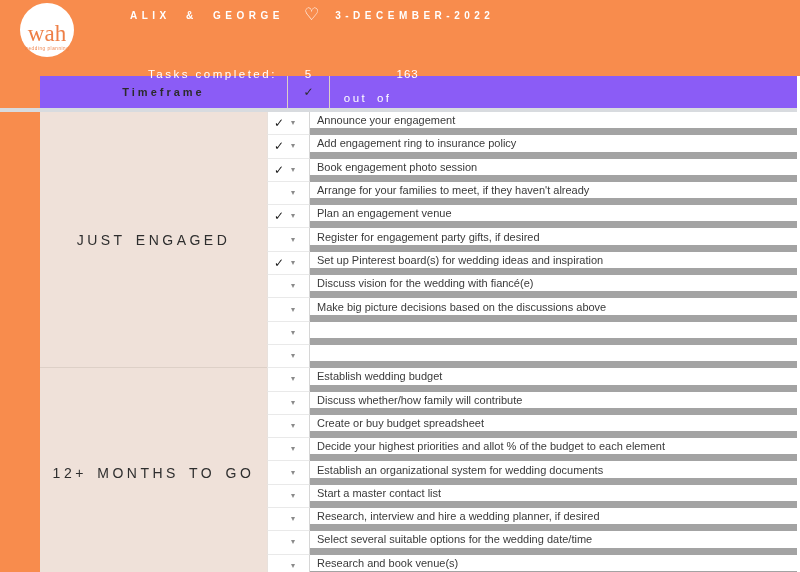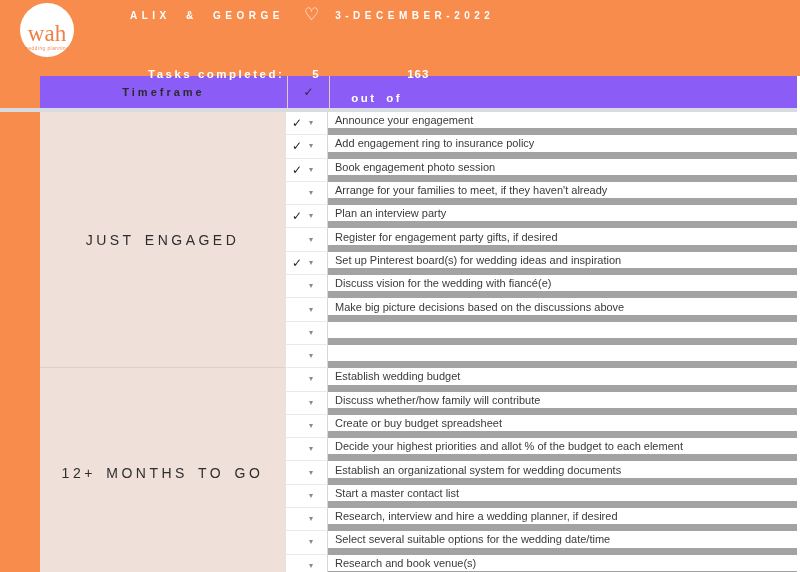--- a/index.html
+++ b/index.html
@@ -37,21 +37,21 @@
   }
   .title-text {
     font-size: 10px; font-weight: bold; letter-spacing: 4.5px; word-spacing: 8px;
   }
   .heart {
     font-size: 17px; font-weight: normal; margin: -2px 16px 0 20px;
   }
   .stats-row {
     position: absolute; left: 148px; top: 44px; display: flex; align-items: center;
     color: #ffffff; z-index: 2;
-    font-size: 11.5px; font-weight: bold; letter-spacing: 2.5px;
+    font-size: 11.5px; font-weight: normal; letter-spacing: 2.5px;
   }
   .stats-count { margin-left: 28px; }
   .stats-outof { margin-left: 30px; word-spacing: 4px; margin-top: 48px; }
   .stats-total { margin-left: 5px; letter-spacing: 1px; }
 
   .table-header {
     position: absolute; left: 40px; top: 76px; width: 757px; height: 32px;
     display: flex; background: #8b5cf6;
   }
   .th {
@@ -66,21 +66,21 @@
     position: absolute; left: 0; top: 108px; width: 800px; height: 4px;
     background: #d8dbdf;
   }
 
   .table-body {
     position: absolute; left: 40px; top: 112px; width: 757px; height: 460px;
     overflow: hidden; background: #ffffff;
   }
   .section { display: flex; }
   .tf-cell {
-    width: 245px; background: #EFE1D9;
+    width: 227px; background: #EFE1D9;
     display: flex; align-items: center; justify-content: center;
     font-size: 14px; color: #2e2e2e; letter-spacing: 3.5px; word-spacing: 3px;
     border-bottom: 1px solid #ddd0c7;
   }
   .rows { flex: 1; display: flex; flex-direction: column; }
   .row { display: flex; height: 23.3px; }
   .check-cell {
     width: 43px; display: flex; align-items: center;
     border-left: 1px solid #e8e1dc; border-right: 1px solid #d6d6d6;
     border-bottom: 1px solid #e9e9e9; background: #ffffff;
@@ -163,21 +163,21 @@
               <span class="mark"></span>
               <span class="caret">▾</span>
             </div>
             <div class="task-cell">Arrange for your families to meet, if they haven't already</div>
           </div>
           <div class="row">
             <div class="check-cell">
               <span class="mark">✓</span>
               <span class="caret">▾</span>
             </div>
-            <div class="task-cell">Plan an interview party</div>
+            <div class="task-cell">Plan an engagement venue</div>
           </div>
           <div class="row">
             <div class="check-cell">
               <span class="mark"></span>
               <span class="caret">▾</span>
             </div>
             <div class="task-cell">Register for engagement party gifts, if desired</div>
           </div>
           <div class="row">
             <div class="check-cell">

